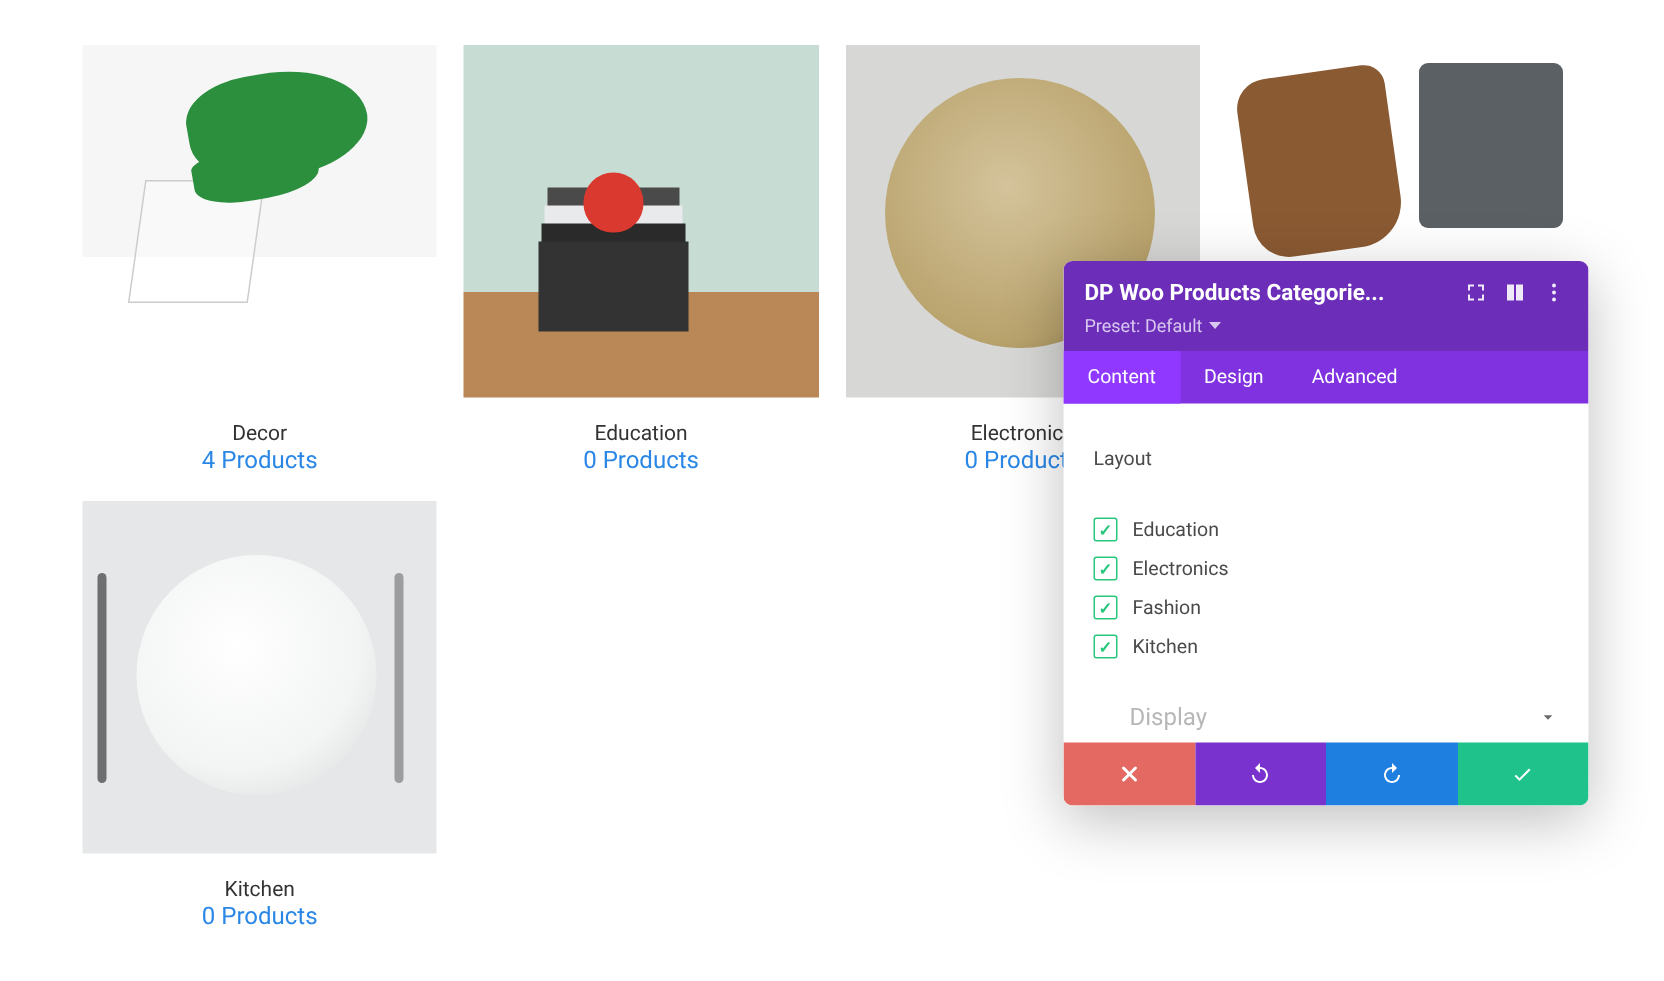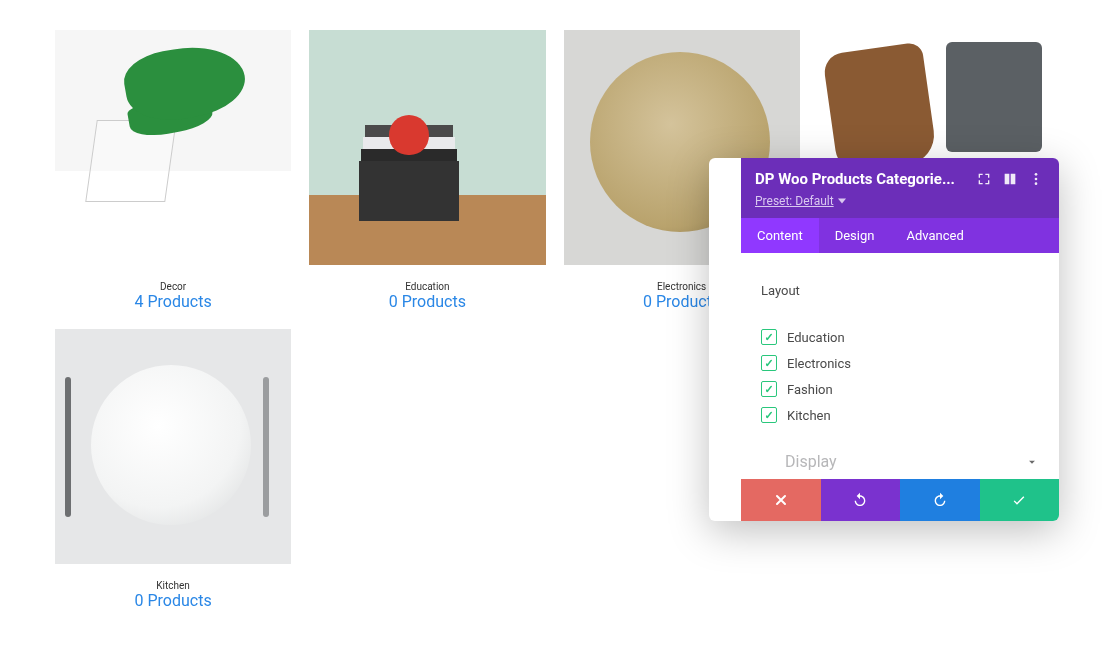--- a/index.html
+++ b/index.html
@@ -1,47 +1,47 @@
 <!DOCTYPE html>
 <html><head>
 <meta charset="utf-8">
 <style>
   * { box-sizing: border-box; margin: 0; padding: 0; }
   body { font-family: -apple-system, BlinkMacSystemFont, "Segoe UI", Roboto, Arial, sans-serif; background: #fff; width: 1109px; height: 654px; overflow: hidden; position: relative; }
 
   .grid { display: grid; grid-template-columns: repeat(4, 1fr); gap: 18px; padding: 30px 55px; }
   .card { display: flex; flex-direction: column; align-items: center; }
   .card-img { width: 100%; height: 235px; background: #eceeef; display: flex; align-items: center; justify-content: center; overflow: hidden; }
-  .card-title { font-size: 10px; color: #333; margin-top: 16px; }
+  .card-title { font-size: 14px; color: #333; margin-top: 16px; }
   .card-sub { font-size: 16px; color: #2a87e6; margin-top: 0; }
 
   
   .art-decor { background: linear-gradient(180deg,#f6f6f6 0%,#f6f6f6 60%,#fff 60%,#fff 100%); position: relative; }
   .art-decor::before { content:""; position:absolute; left:36px; top:90px; width:78px; height:80px; background:rgba(255,255,255,0.4); border:1px solid #ccc; transform:skewX(-8deg); }
   .art-decor::after { content:""; position:absolute; left:70px; top:18px; width:120px; height:70px; background:#2b8f3e; border-radius:40% 60% 50% 50%; transform:rotate(-10deg); box-shadow:-20px 30px 0 -18px #2b8f3e; }
   .art-edu { background:linear-gradient(180deg,#c7ddd3 0%,#c7ddd3 70%,#b98856 70%,#b98856 100%); position:relative; }
   .art-edu::before { content:""; position:absolute; left:50px; bottom:44px; width:100px; height:60px; background:#333; box-shadow:0 -14px 0 -2px #2a2a2a, 0 -28px 0 -4px #e9eaec, 0 -42px 0 -6px #4a4a4a; }
   .art-edu::after { content:""; position:absolute; left:80px; bottom:110px; width:40px; height:40px; background:#d9392f; border-radius:50% 50% 48% 48%; }
   .art-elec { background:#d7d7d5; position:relative; }
   .art-elec::before { content:""; position:absolute; left:26px; top:22px; width:180px; height:180px; border-radius:50%; background:radial-gradient(circle at 45% 40%, #d4c39b 0%, #b9a36d 70%, #8a774a 100%); }
   .art-fash { background:#fff; position:relative; }
   .art-fash::before { content:""; position:absolute; left:12px; top:18px; width:100px; height:120px; background:#8a5a33; border-radius:20px 14px 30px 24px; transform:rotate(-8deg); }
   .art-fash::after { content:""; position:absolute; right:12px; top:12px; width:96px; height:110px; background:#5b6064; border-radius:6px; }
   .art-kitch { background:#e6e7e8; position:relative; }
   .art-kitch::before { content:""; position:absolute; left:36px; top:36px; width:160px; height:160px; border-radius:50%; background:radial-gradient(circle at 42% 38%, #fff 0%, #f3f4f4 60%, #d6d8d9 100%); }
   .art-kitch::after { content:""; position:absolute; left:10px; top:48px; width:6px; height:140px; background:#6d6f71; border-radius:3px; box-shadow:198px 0 0 #9b9d9f; }
 
   
-  .panel { position:absolute; top:158px; left:709px; width:350px; background:#fff; border-radius:6px; box-shadow:0 10px 40px rgba(0,0,0,.25); overflow:hidden;padding-left:32px; }
+  .panel { position:absolute; top:174px; left:709px; width:350px; background:#fff; border-radius:6px; box-shadow:0 10px 40px rgba(0,0,0,.25); overflow:hidden; }
   .panel-head { background:#6c2eb9; color:#fff; padding:12px 14px 10px; }
   .panel-title-row { display:flex; align-items:center; gap:8px; }
   .panel-title { font-size:15px; font-weight:700; flex:1; white-space:nowrap; overflow:hidden; text-overflow:ellipsis; }
   .panel-icon { width:18px; height:18px; display:inline-flex; align-items:center; justify-content:center; cursor:pointer; color:#fff; opacity:.9; }
   .panel-icon svg { width:16px; height:16px; fill:currentColor; }
-  .preset-row { margin-top:6px; font-size:12px; color:#d9c8f0; display:flex; align-items:center; gap:4px; cursor:pointer;text-decoration:underline; }
+  .preset-row { margin-top:6px; font-size:12px; color:#d9c8f0; display:flex; align-items:center; gap:4px; cursor:pointer; }
   .preset-row svg { width:8px; height:8px; fill:currentColor; }
   .tabs { display:flex; background:#8032e0; }
   .tab { flex:none; padding:10px 16px; font-size:13px; font-weight:400; color:#fff; cursor:pointer; text-align:center; }
   .tab.active { background:#9038ff; }
   .tabs .spacer { flex:1; }
 
   .section { padding:10px 20px; }
   .section-label { font-size:13px; color:#4a4a4a; margin:20px 0 8px; }
   .dropdown { background:#fff; border-radius:4px; box-shadow:0 6px 30px rgba(0,0,0,.15); padding:6px 0; position:relative; }
   .dd-item { padding:10px 20px; font-size:13px; color:#4a4a4a; display:flex; align-items:center; justify-content:space-between; cursor:pointer; }

